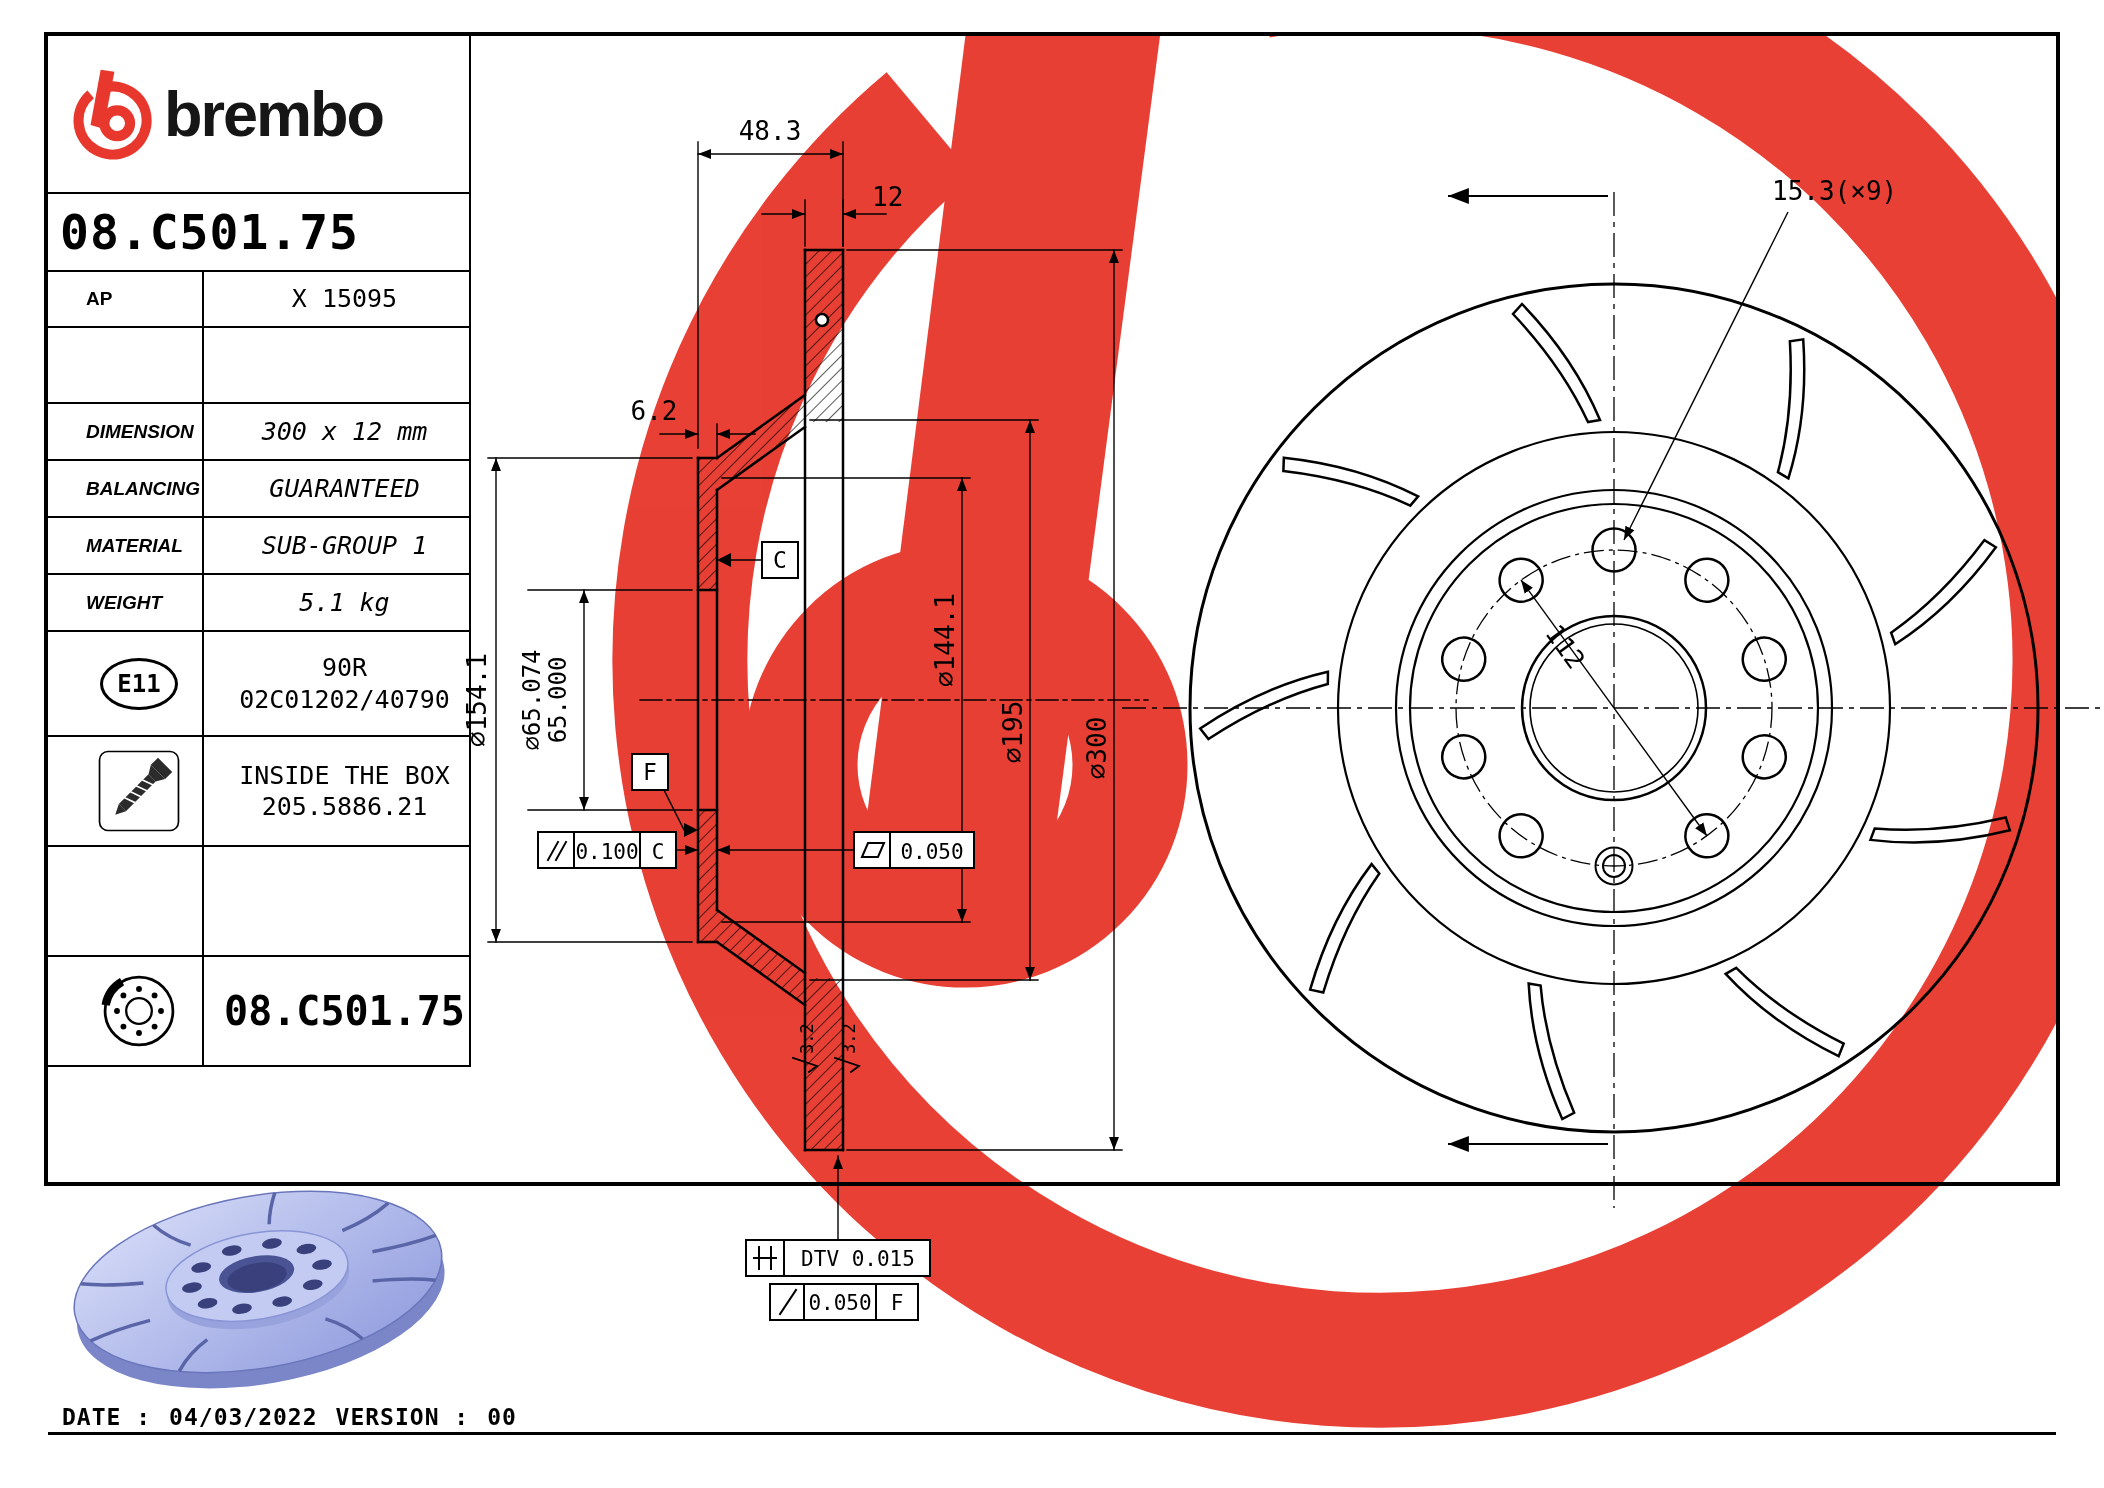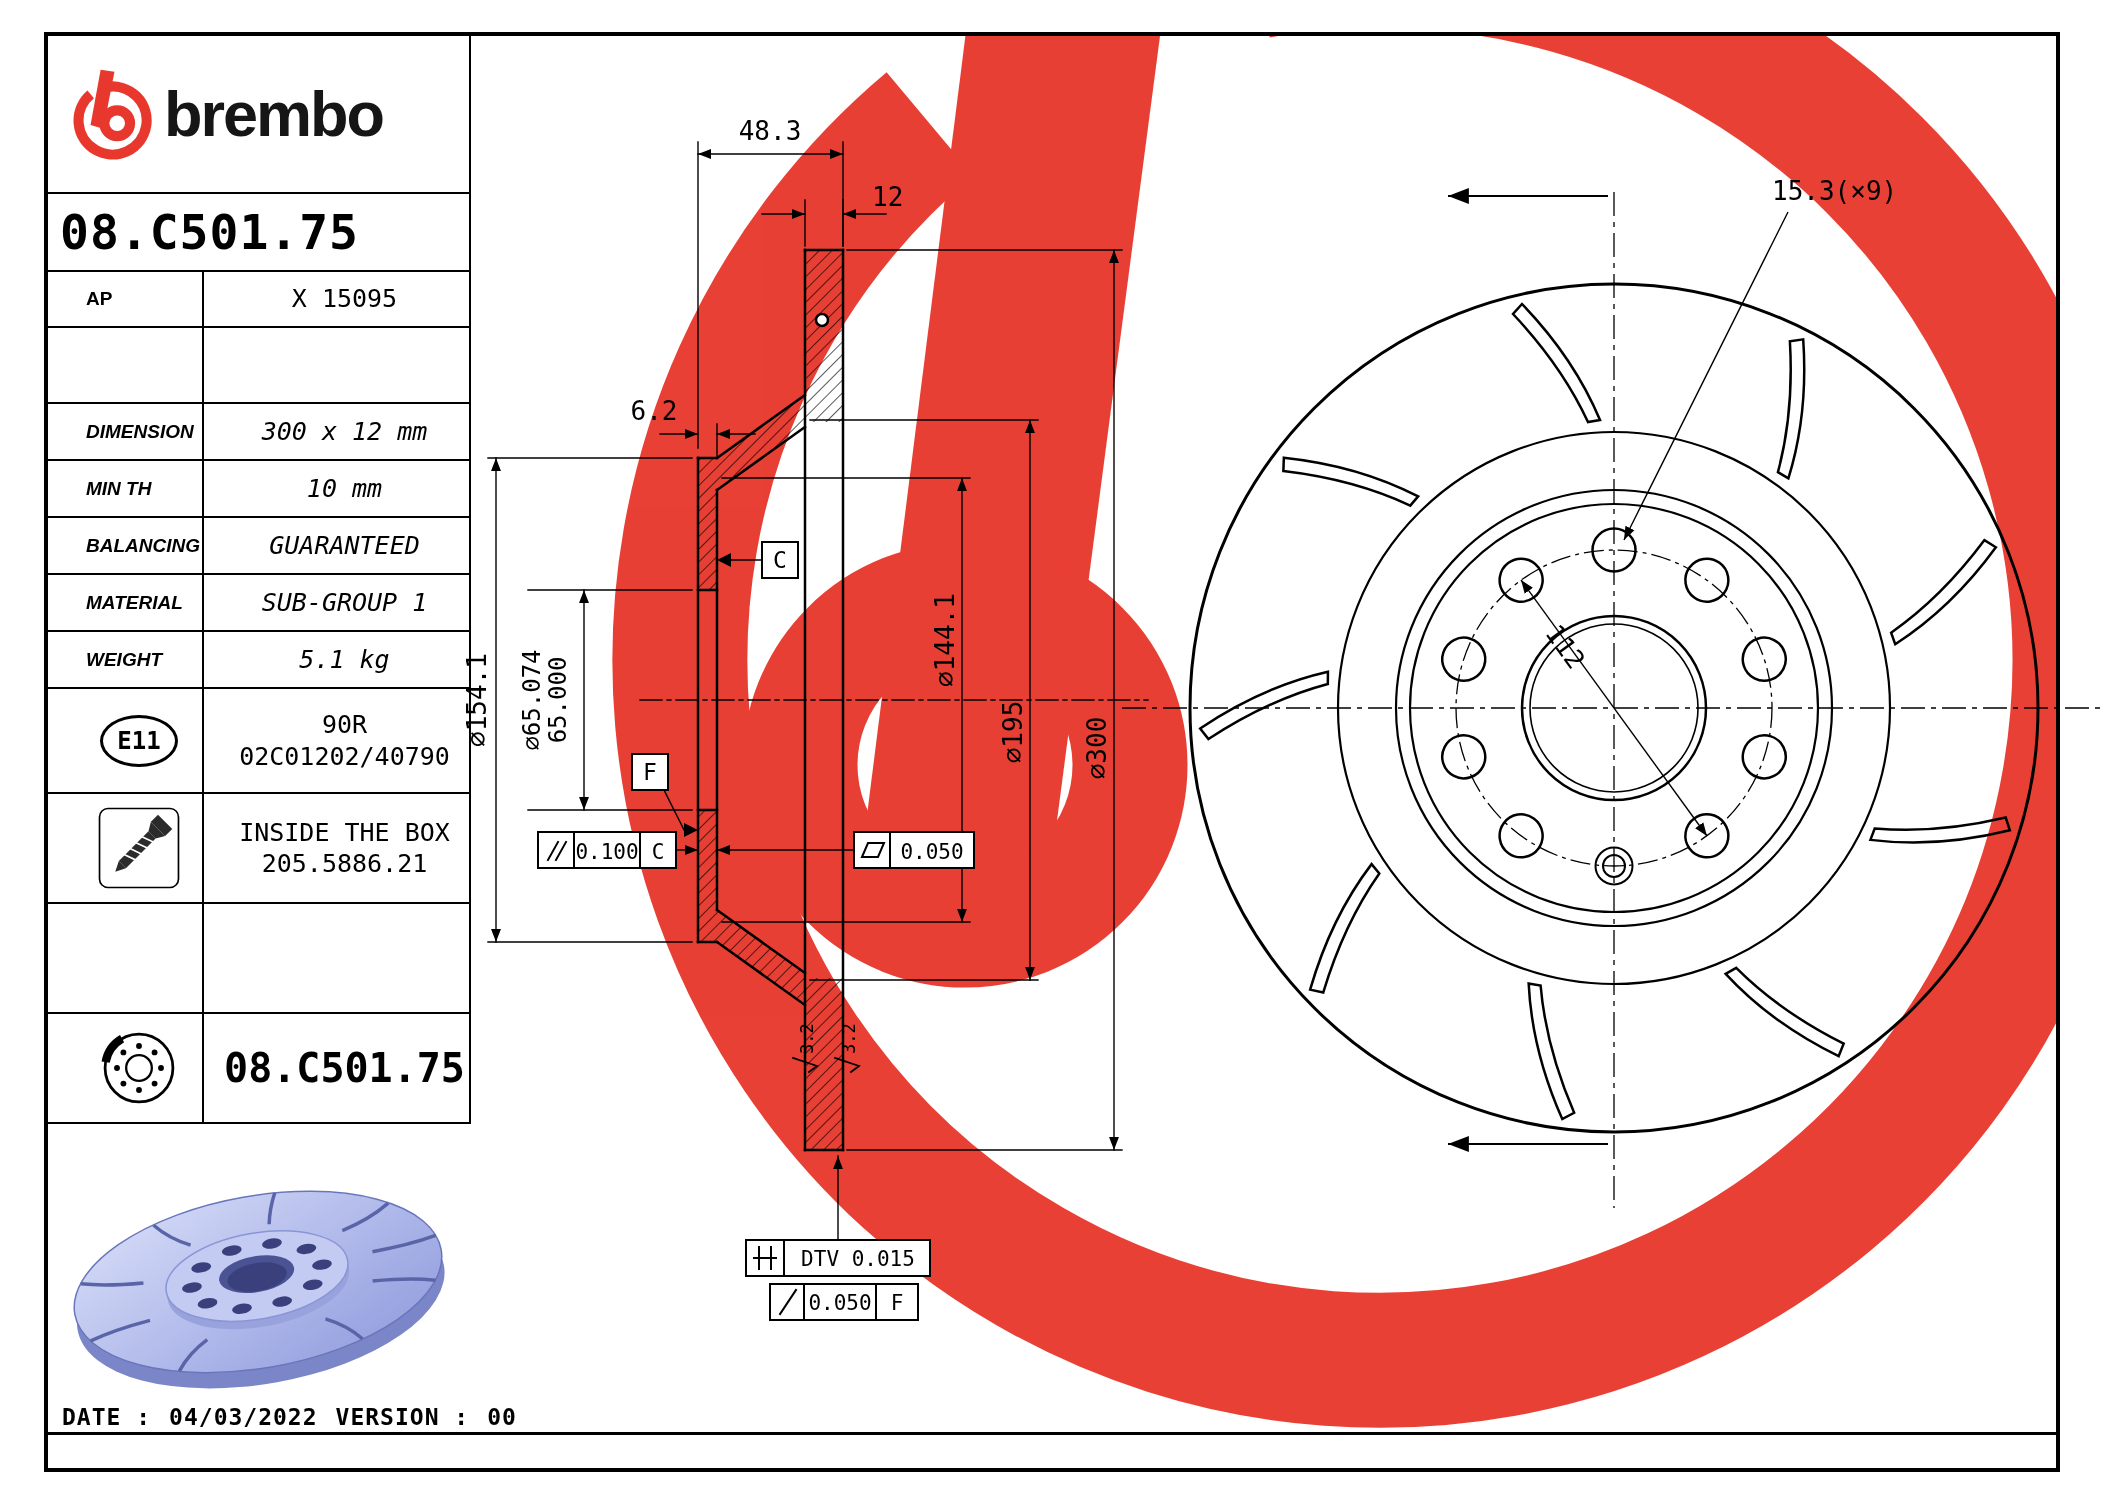--- a/index.html
+++ b/index.html
@@ -2,21 +2,21 @@
 <html><head>
 <meta charset="utf-8">
 <style>
   html,body{margin:0;padding:0;}
   body{
     width:2104px;height:1488px;position:relative;background:#fff;
     font-family:"Liberation Sans",sans-serif;color:#000;overflow:hidden;
   }
   #drawing-svg{position:absolute;left:0;top:0;z-index:1;}
   #frame{
-    position:absolute;left:44px;top:32px;width:2016px;height:1440px;
+    position:absolute;left:44px;top:32px;width:2016px;height:1154px;
     border:4px solid #000;box-sizing:border-box;z-index:2;
   }
   
   #spec-table{position:absolute;left:0;top:0;width:421px;border-right:2px solid #000;}
   .trow{display:flex;border-bottom:2px solid #000;box-sizing:border-box;align-items:stretch;}
   .tlabel{
     width:128px;border-right:2px solid #000;box-sizing:border-box;
     display:flex;align-items:center;justify-content:flex-start;
     padding-left:10px;font-size:19px;font-weight:700;letter-spacing:0px;margin-left:28px;
   }
@@ -332,24 +332,20 @@
     <div class="trow h76">
       <div class="tlabel"></div>
       <div class="tvalue"></div>
     </div>
 
     <div class="trow h57">
       <div class="tlabel">DIMENSION</div>
       <div class="tvalue">300 x 12 mm</div>
     </div>
     <div class="trow h57">
-      <div class="tlabel">MIN TH</div>
-      <div class="tvalue">10 mm</div>
-    </div>
-    <div class="trow h57">
       <div class="tlabel">BALANCING</div>
       <div class="tvalue">GUARANTEED</div>
     </div>
     <div class="trow h57">
       <div class="tlabel">MATERIAL</div>
       <div class="tvalue">SUB-GROUP 1</div>
     </div>
     <div class="trow h57">
       <div class="tlabel">WEIGHT</div>
       <div class="tvalue">5.1 kg</div>

